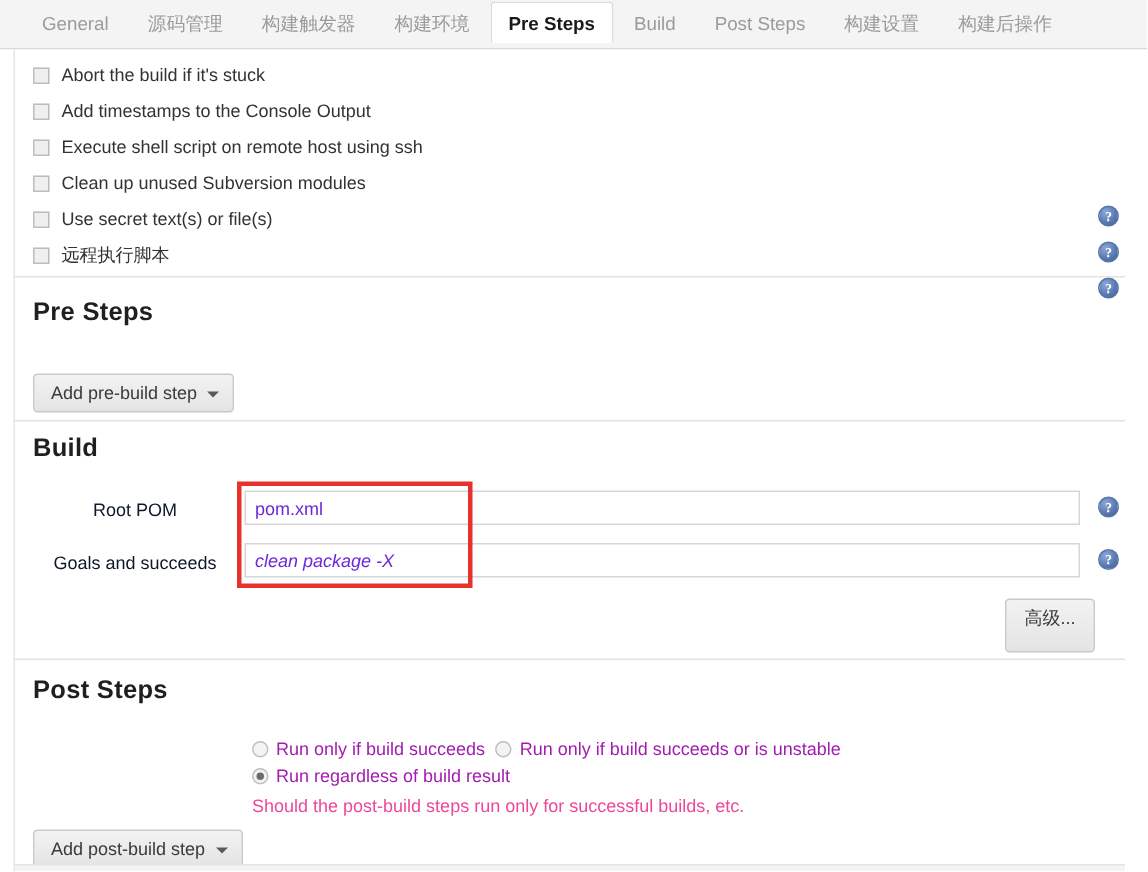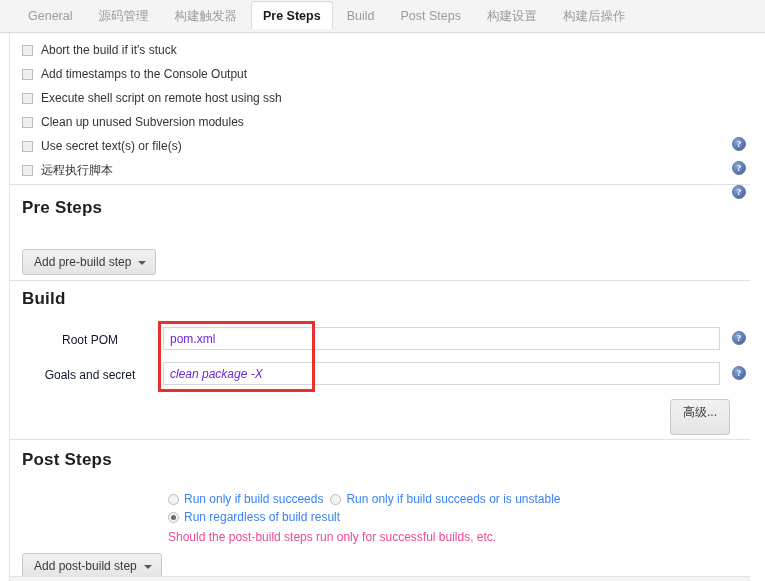--- a/index.html
+++ b/index.html
@@ -175,21 +175,21 @@
   }
 
   
   .radio-wrap {
     position: absolute;
     display: flex;
     align-items: flex-start;
     flex-wrap: wrap;
     width: 560px;
     font-size: 12px;
-    color: #3b82f6;
+    color: #a21caf;
     line-height: 18px;
   }
   .radio-item { display: flex; align-items: center; margin-right: 7px; cursor: pointer; white-space: nowrap; }
   .radio {
     width: 11px; height: 11px;
     border-radius: 50%;
     border: 1px solid #bdbdbd;
     background: #f3f3f3;
     margin-right: 5px;
     flex: none;
@@ -219,20 +219,21 @@
 </style>
 </head>
 <body>
 
 <div id="app">
 
   <div class="tabbar">
     <div class="tab">General</div>
     <div class="tab">源码管理</div>
     <div class="tab">构建触发器</div>
+    <div class="tab">构建环境</div>
     <div class="tab active">Pre Steps</div>
     <div class="tab">Build</div>
     <div class="tab">Post Steps</div>
     <div class="tab">构建设置</div>
     <div class="tab">构建后操作</div>
   </div>
 
   <div class="body-wrap">
     <div class="left-rail"></div>
 
@@ -281,21 +282,21 @@
       <span class="caret"></span>
     </div>
 
     <div class="hr" style="top:247px;"></div>
 
     <div class="section-title" style="left:22px; top:256px;">Build</div>
 
     <div class="form-label" style="left:20px; top:300px;">Root POM</div>
     <input class="text-input" style="left: 163px; top: 294px; width: 557px;" value="pom.xml">
 
-    <div class="form-label" style="left:20px; top:335px;">Goals and secret</div>
+    <div class="form-label" style="left:20px; top:335px;">Goals and succeeds</div>
     <input class="text-input" style="left: 163px; top: 329px; width: 557px; font-style: italic;" value="clean package -X">
 
     <div class="red-box" style="left:158px; top:288px; width:157px; height:71px;"></div>
 
     <div class="help-icon" style="left:732px; top:298px;">?</div>
     <div class="help-icon" style="left:732px; top:333px;">?</div>
 
     <div class="btn-plain" style="left:670px; top:366px;">高级...</div>
 
     <div class="hr" style="top:406px;"></div>

